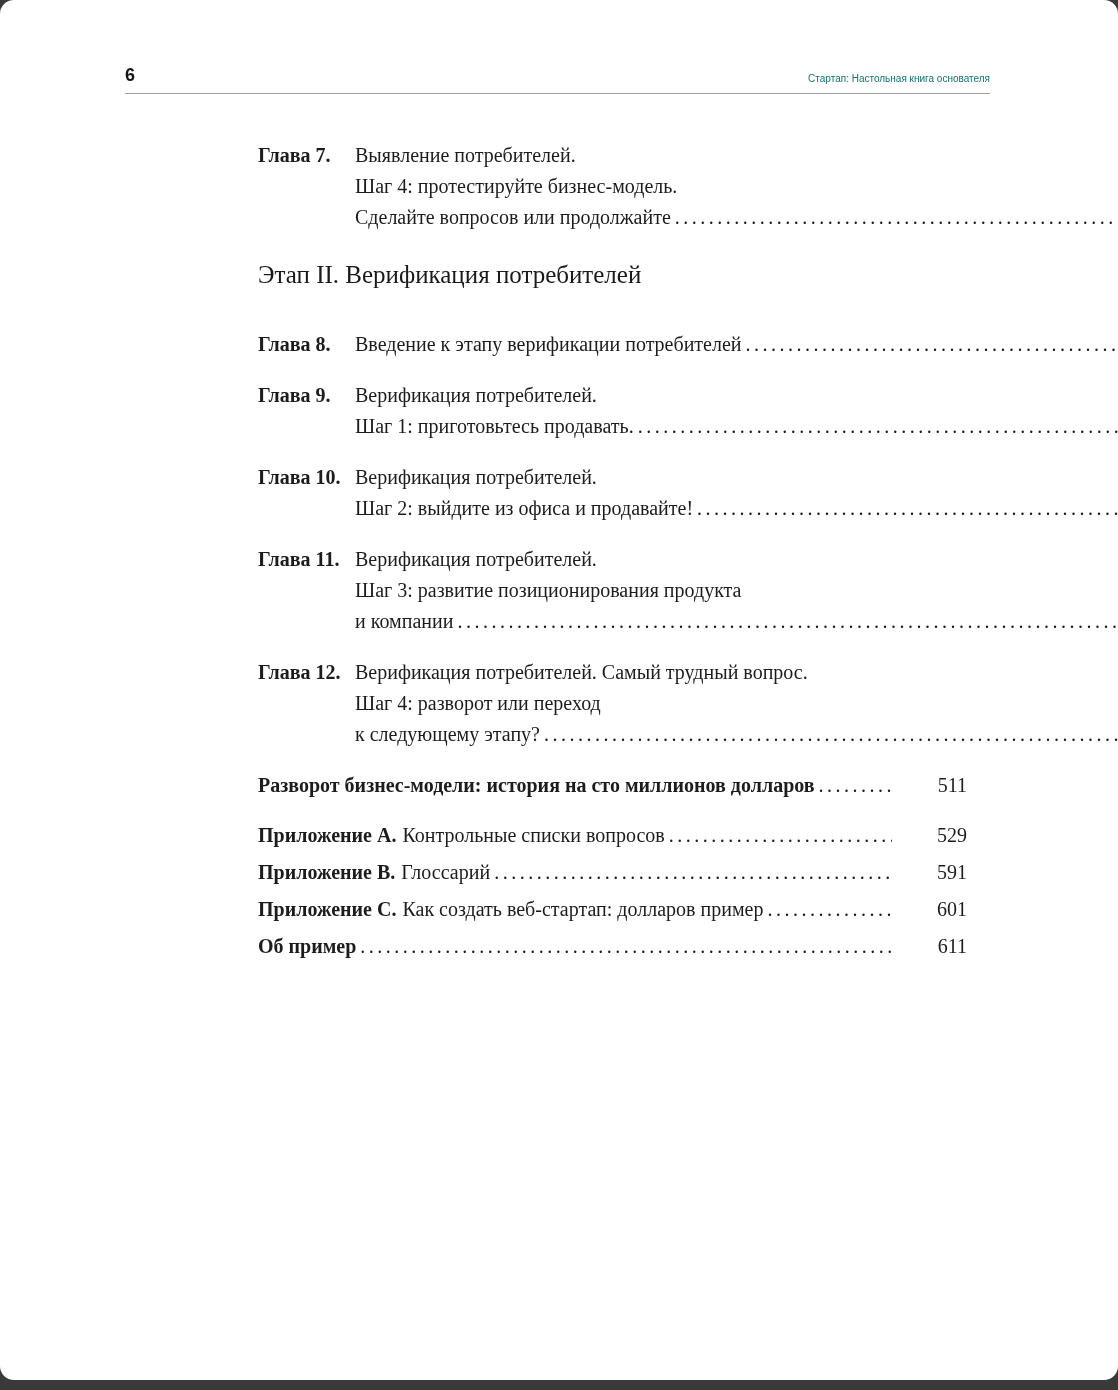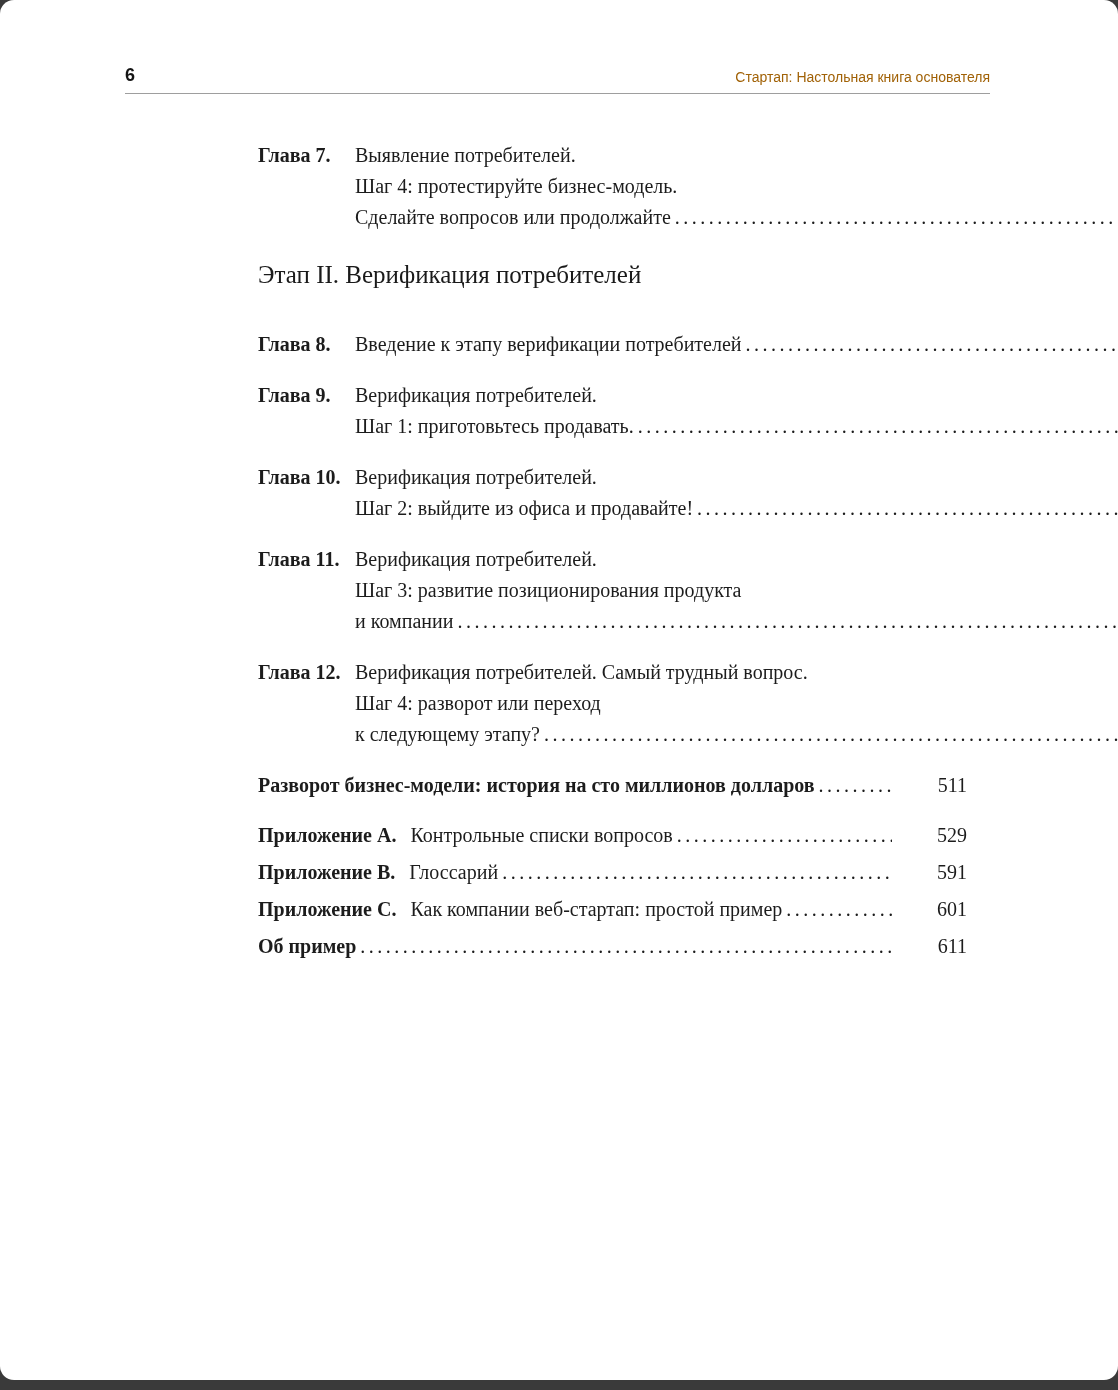--- a/index.html
+++ b/index.html
@@ -33,23 +33,23 @@
   }
   .folio {
     font-family: "Liberation Sans", sans-serif;
     font-size: 18px;
     font-weight: 700;
     color: #141414;
     line-height: 1;
   }
   .running-title {
     font-family: "Liberation Sans", sans-serif;
-    font-size: 14px;
+    font-size: 10px;
     font-weight: 400;
-    color: #a16207;
+    color: #0f766e;
     line-height: 1;
   }
   
   .toc {
     position: absolute;
     left: 258px;
     right: 151px;
     top: 140px;
     color: #1c1c1c;
     font-size: 20px;
@@ -88,21 +88,21 @@
     margin-bottom: 34px;
     color: #1a1a1a;
   }
   .line-row {
     display: flex;
     align-items: baseline;
     white-space: nowrap;
     margin-bottom: 6px;
   }
   .line-row .bold { font-weight: 700; }
-  .line-row .label { font-weight: 700; margin-right: 14px; }
+  .line-row .label { font-weight: 700; margin-right: 6px; }
   .gap-before { margin-top: 19px; text-align: right; }
 </style>
 </head>
 <body>
 
 <div class="page">
 
   <div class="header-row">
     <span class="folio">6</span>
     <span class="running-title">Стартап: Настольная книга основателя</span>
@@ -184,21 +184,21 @@
         <span class="pgnum">529</span>
       </div>
       <div class="line-row">
         <span class="label">Приложение B.</span>
         <span>Глоссарий</span>
         <span class="leader"></span>
         <span class="pgnum">591</span>
       </div>
       <div class="line-row">
         <span class="label">Приложение C.</span>
-        <span>Как компании веб-стартап: простой пример</span>
+        <span>Как создать веб-стартап: долларов пример</span>
         <span class="leader"></span>
         <span class="pgnum">601</span>
       </div>
       <div class="line-row">
         <span class="bold">Об пример</span>
         <span class="leader"></span>
         <span class="pgnum">611</span>
       </div>
     </div>
 

